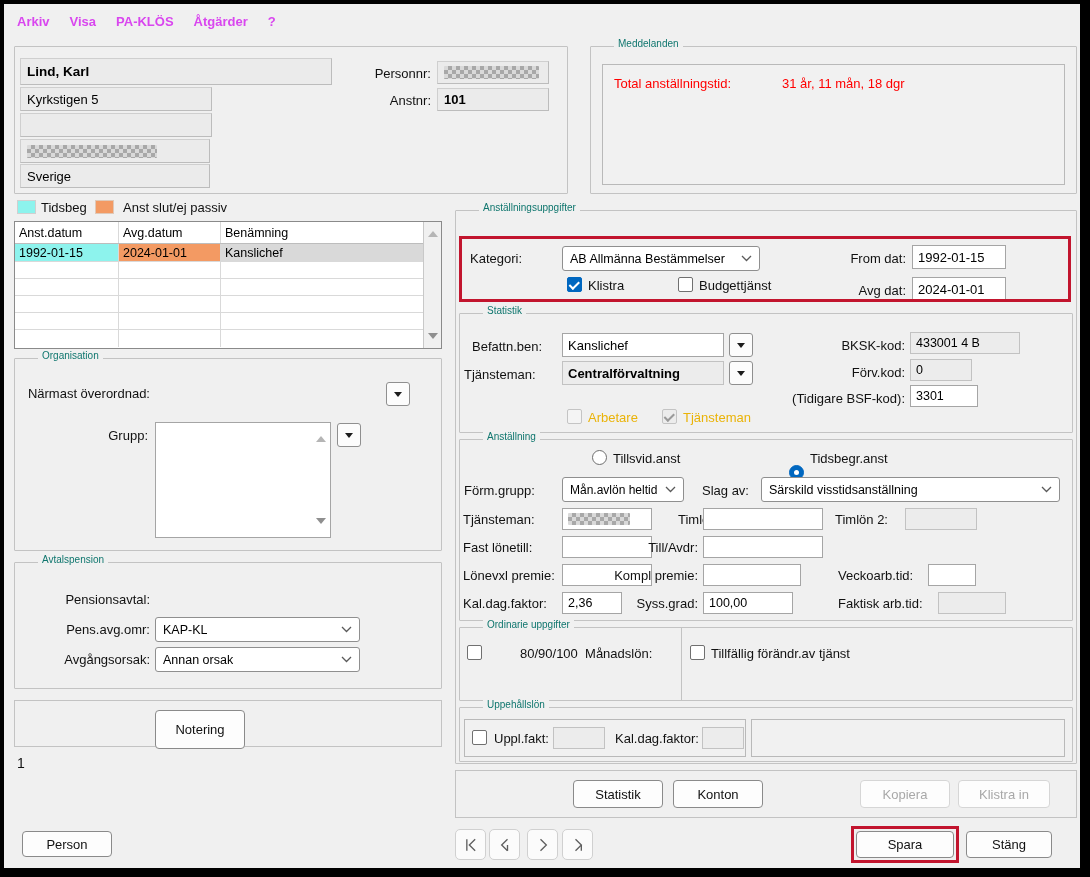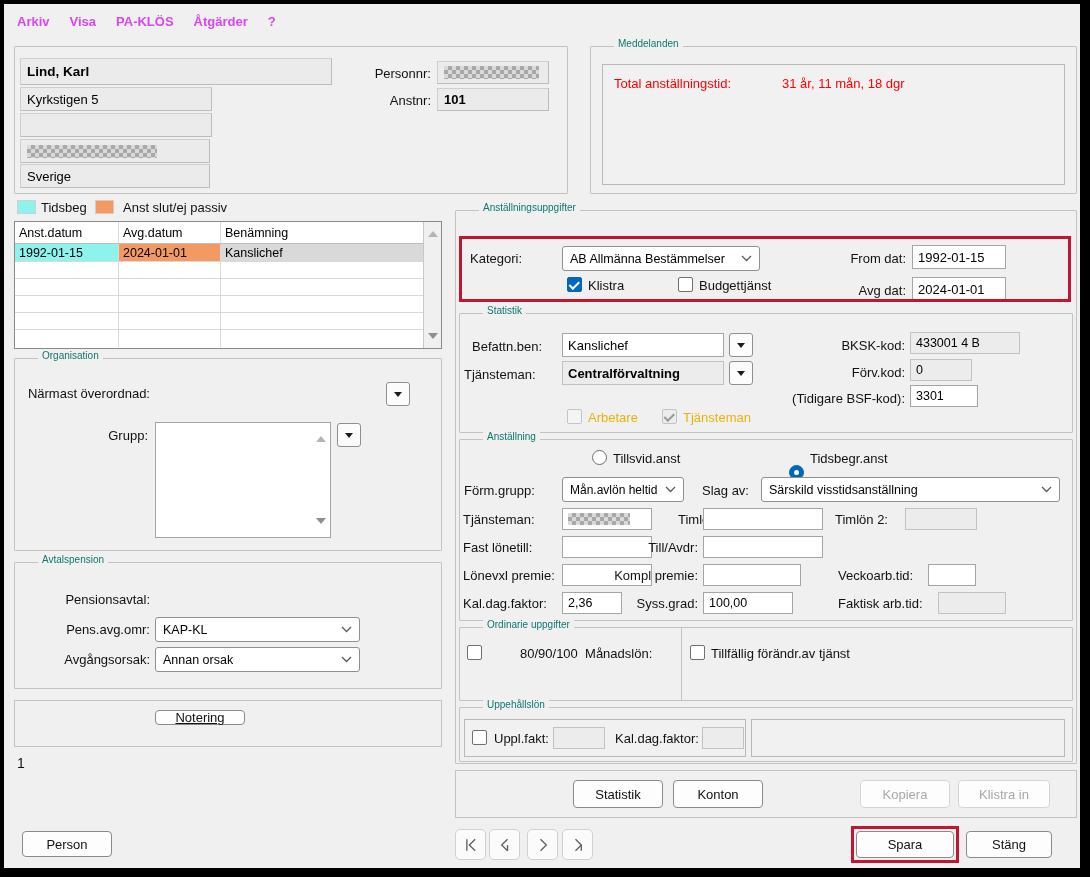--- a/index.html
+++ b/index.html
@@ -169,21 +169,21 @@
   </div>
   <div class="abs lbl lbl-r" style="left:28px;top:652px;width:122px;">Avgångsorsak:</div>
   <div class="abs combo" style="left:155px;top:647px;width:205px;height:25px;">
     <span class="txt">Annan orsak</span>
     <svg width="11" height="7">
         <polyline points="1,1 5.5,5.5 10,1" fill="none" stroke="#5a5a5a" stroke-width="1.3"></polyline>
       </svg>
   </div>
 
   <div class="abs" style="left:14px;top:700px;width:428px;height:47px;border:1px solid #c3c3c3;"></div>
-  <div class="abs btn" style="left:155px;top:710px;width:90px;height:15px;text-decoration:underline;">
+  <div class="abs btn" style="left:155px;top:710px;width:90px;height:39px;">
       <span>Notering</span>
     </div>
 
   <div class="abs lbl" style="left:17px;top:755px;font-size:14px;">1</div>
 
   <div class="groupbox" style="left:455px;top:210px;width:622px;height:554px;">
     <span class="gtitle">Anställningsuppgifter</span>
   </div>
 
   <div class="annot" style="left:459px;top:236px;width:612px;height:66px;"></div>

